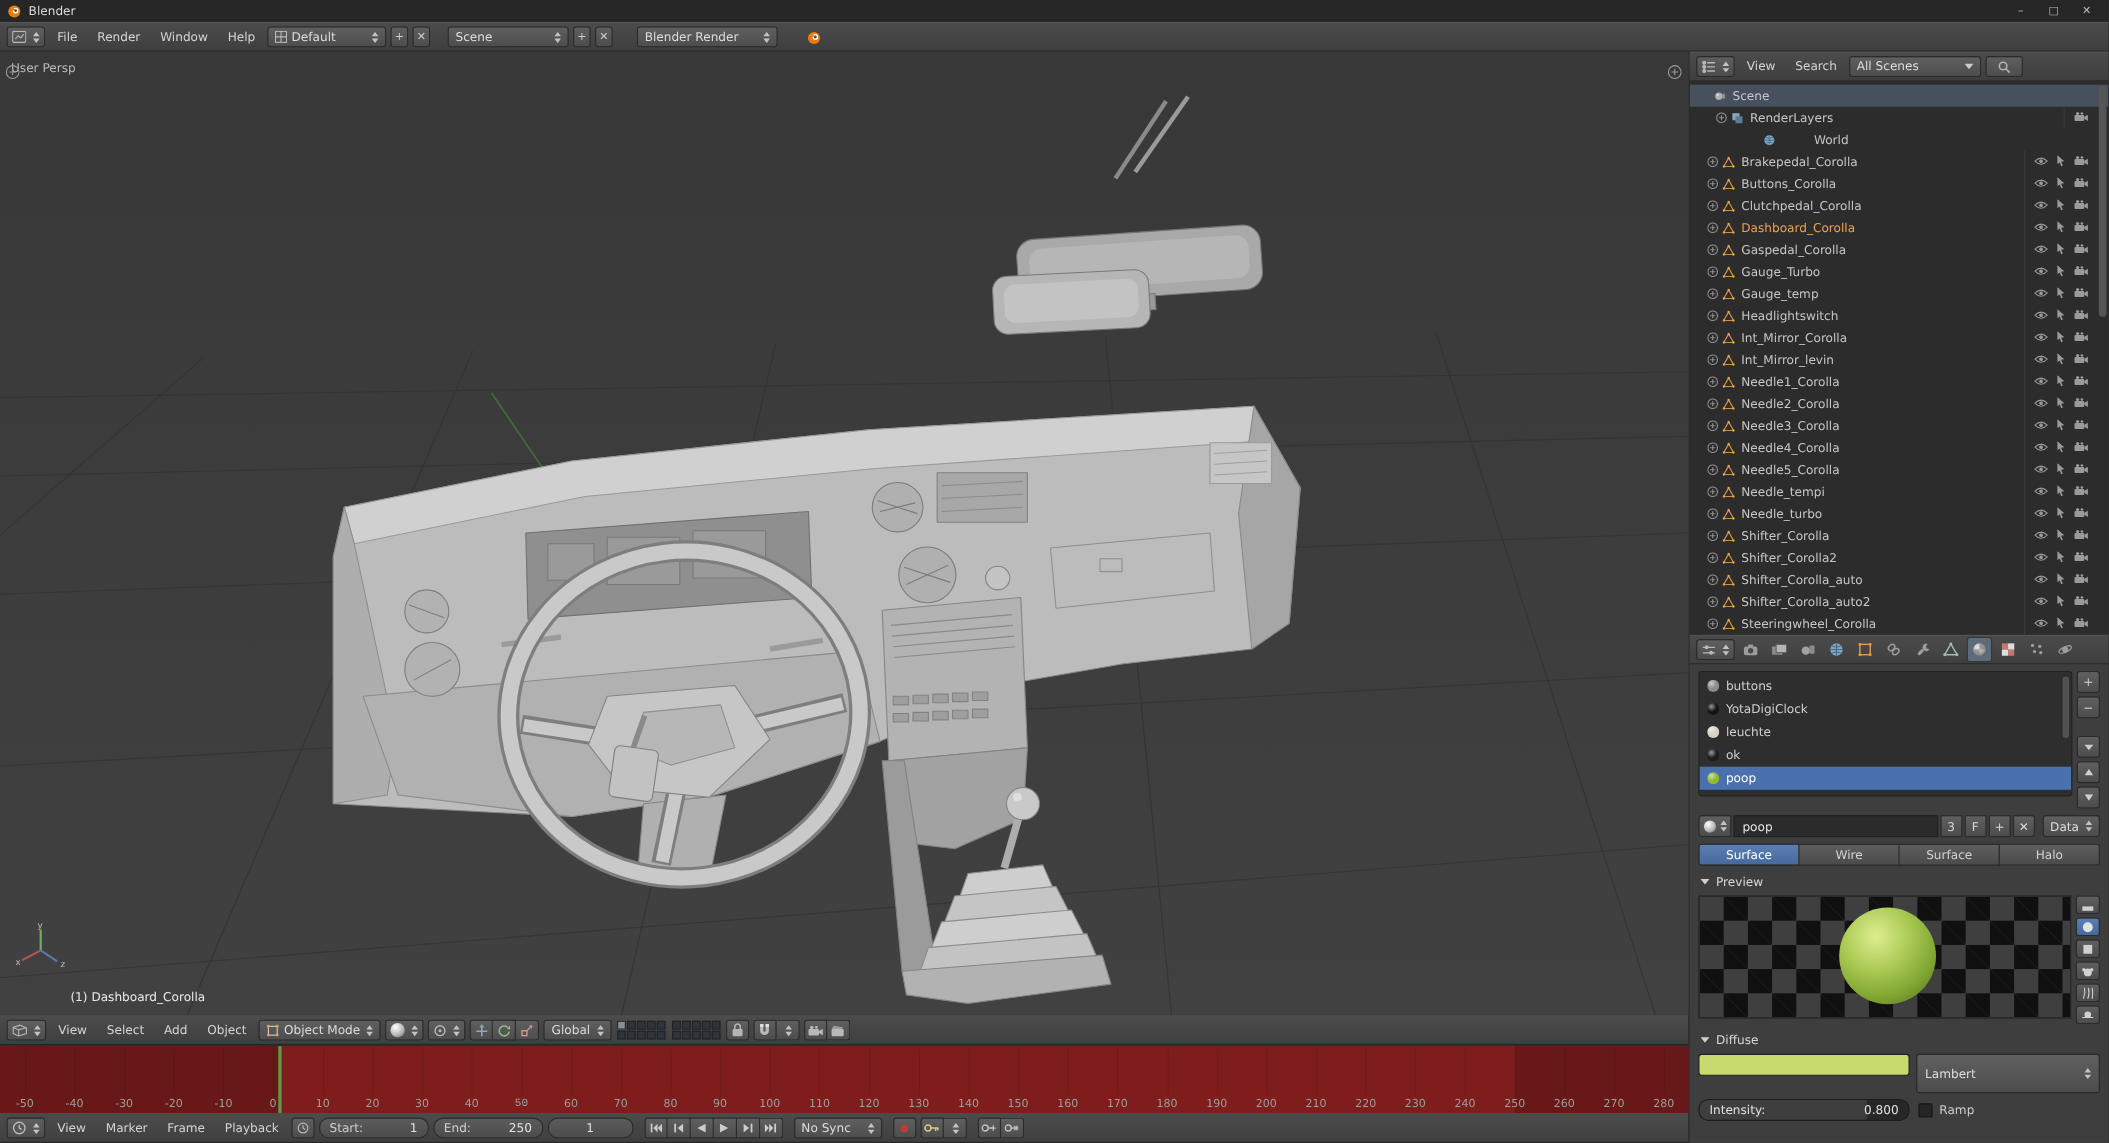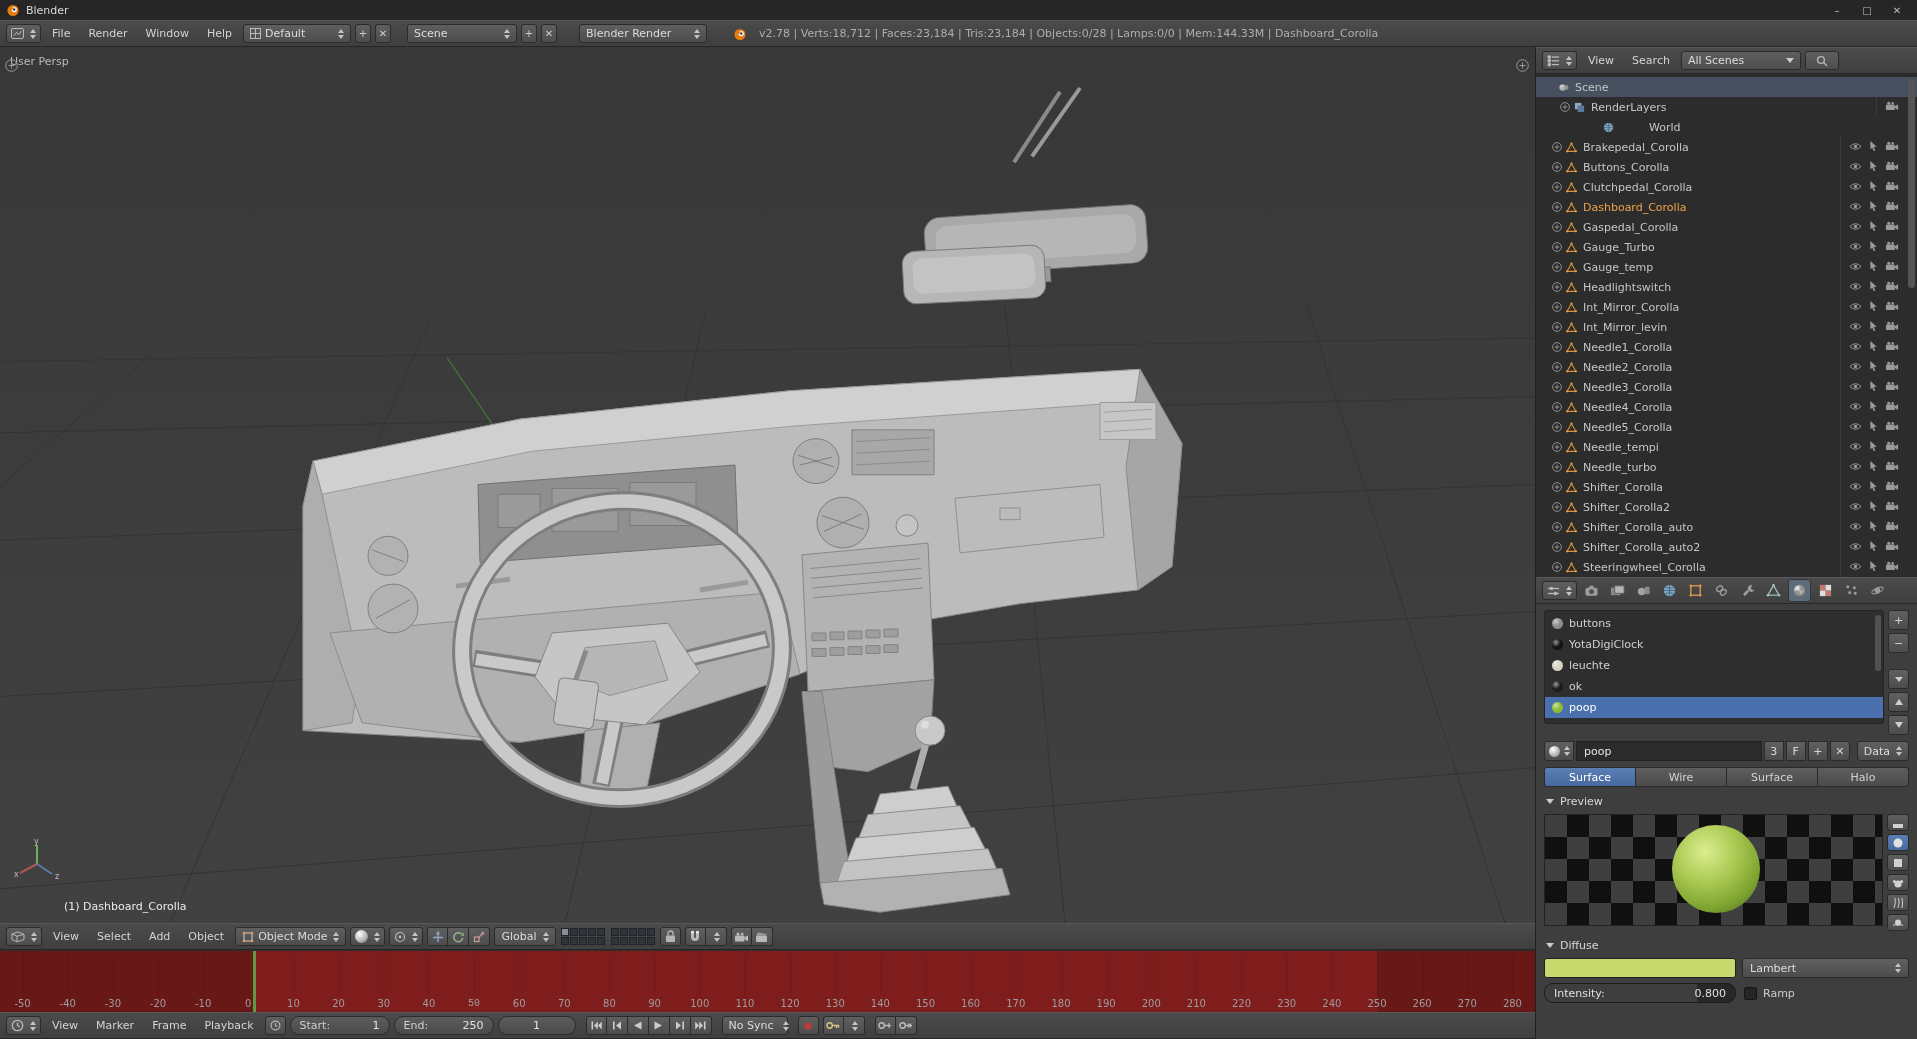--- a/index.html
+++ b/index.html
@@ -106,21 +106,21 @@
                      linear-gradient(45deg,#101010 25%,transparent 25%,transparent 75%,#101010 75%);
     background-size:44px 44px; background-position:0 0,22px 22px; }
   .preview-sphere { position:absolute; left:calc(50% - 42px); top:10px; width:88px; height:88px; border-radius:50%;
     background:radial-gradient(circle at 38% 30%, #dcee90 0%, #aac953 38%, #7fa531 68%, #4c681b 100%); }
   .preview-side { width:22px; display:flex; flex-direction:column; gap:3px; flex:none; }
   .pvbtn { width:22px; height:17px; background:linear-gradient(#5f5f5f,#4c4c4c); border:1px solid #2a2a2a; border-radius:3px; display:flex; align-items:center; justify-content:center; }
   .pvbtn.active { background:linear-gradient(#5a7fb4,#47699c); }
 
   .diffuse-grid { display:grid; grid-template-columns:1.15fr 1fr; gap:5px 6px; }
   .swatch { height:20px; border:1px solid #222222; border-radius:3px; }
-  .dd { height:20px; background:linear-gradient(#606060,#4c4c4c); border:1px solid #2a2a2a; border-radius:3px; display:flex; align-items:center; justify-content:space-between; padding:0 7px; color:#dddddd; }
+  .dd { height:36px; background:linear-gradient(#606060,#4c4c4c); border:1px solid #2a2a2a; border-radius:3px; display:flex; align-items:center; justify-content:space-between; padding:0 7px; color:#dddddd; }
   .slider { height:20px; background:#272727; border:1px solid #1d1d1d; border-radius:9px; position:relative; overflow:hidden; display:flex; align-items:center; justify-content:space-between; padding:0 9px; color:#e0e0e0; }
   .slider .fill { position:absolute; left:0; top:0; bottom:0; background:#3e3e3e; }
   .slider span { position:relative; }
   .chk-row { display:flex; align-items:center; gap:6px; padding-left:2px; }
   .checkbox { width:13px; height:13px; background:#252525; border:1px solid #161616; border-radius:2px; }
 
   .layergrid { display:grid; grid-template-columns:repeat(5,8px); grid-auto-rows:8px; gap:1px; margin:0 1px; }
   .layergrid i { background:#30343a; border:1px solid #202328; display:block; }
   .layergrid i.on { background:#8a8f96; }
 </style>
@@ -194,21 +194,20 @@
           <i class="dn"></i>
         </span>
     </span>
     <span style="width:18px;"></span>
     <svg class="blogo" viewBox="0 0 14 14">
         <circle cx="7" cy="7.5" r="5.5" fill="#e87d0d"></circle>
         <circle cx="8.2" cy="6.6" r="2.6" fill="#ffffff"></circle>
         <circle cx="8.2" cy="6.6" r="1.3" fill="#2b4a6e"></circle>
         <path d="M1 8 L6 4.5 L8 6 Z" fill="#e87d0d"></path>
       </svg>
-    <span class="stats">v2.78 | Verts:18,712 | Faces:23,184 | Tris:23,184 | Objects:0/28 | Lamps:0/0 | Mem:144.33M | Dashboard_Corolla</span>
   </div>
 
   <div class="main">
     <div class="left">
 
       <div class="viewport">
         <svg class="scene" viewBox="0 0 1535 897" preserveAspectRatio="none">
           <g stroke="#343434" stroke-width="1">
             <line x1="0" y1="322" x2="1535" y2="298"></line>
             <line x1="0" y1="395" x2="1535" y2="358"></line>
@@ -603,21 +602,21 @@
               </svg>
             </span>
           <span class="tbtn">
               <svg width="11" height="9" viewBox="0 0 11 9">
                 <rect x="8.9" y="0.5" width="1.6" height="8" fill="#cccccc"></rect>
                 <path d="M0.2 0.5 L4 4.5 L0.2 8.5 Z" fill="#cccccc"></path>
                 <path d="M4.2 0.5 L8 4.5 L4.2 8.5 Z" fill="#cccccc"></path>
               </svg>
             </span>
         </span>
-        <span class="hbtn" style="width:66px; margin-left:6px;">
+        <span class="hbtn" style="width:80px; margin-left:6px;">
           <span>No Sync</span>
           <span class="spacer"></span>
           <span class="dda">
               <i class="up"></i>
               <i class="dn"></i>
             </span>
         </span>
         <span class="tbtn" style="border-radius:3px; margin-left:6px;">
             <svg width="10" height="10" viewBox="0 0 10 10">
               <circle cx="5" cy="5" r="3.6" fill="#c03a3a"></circle>

